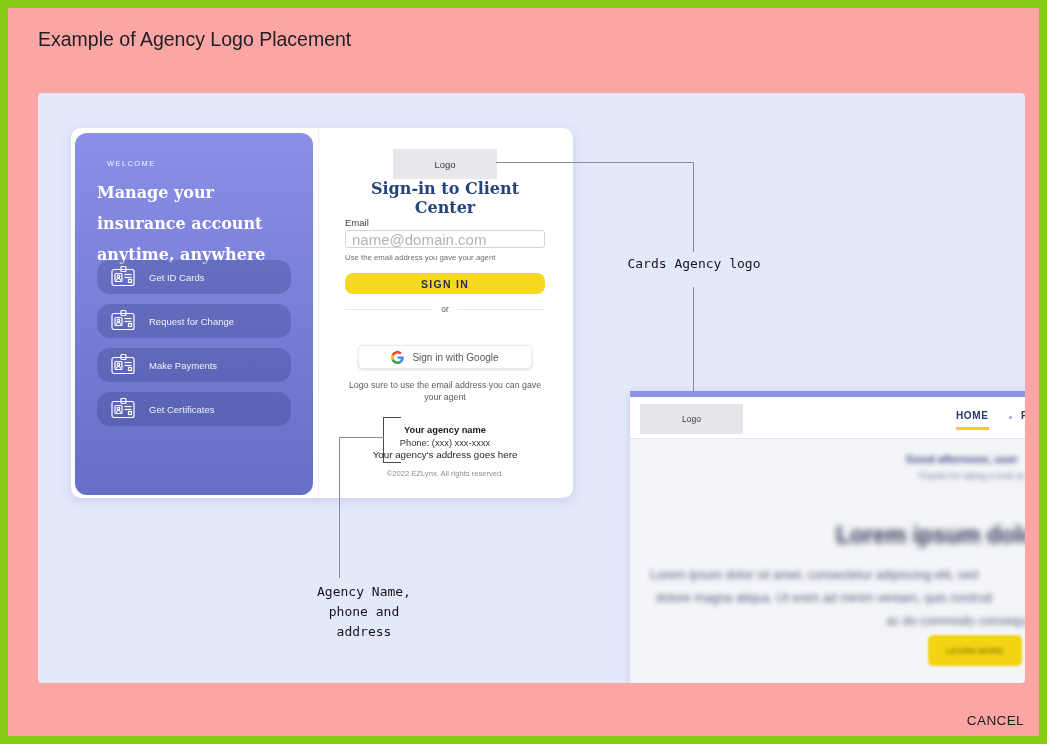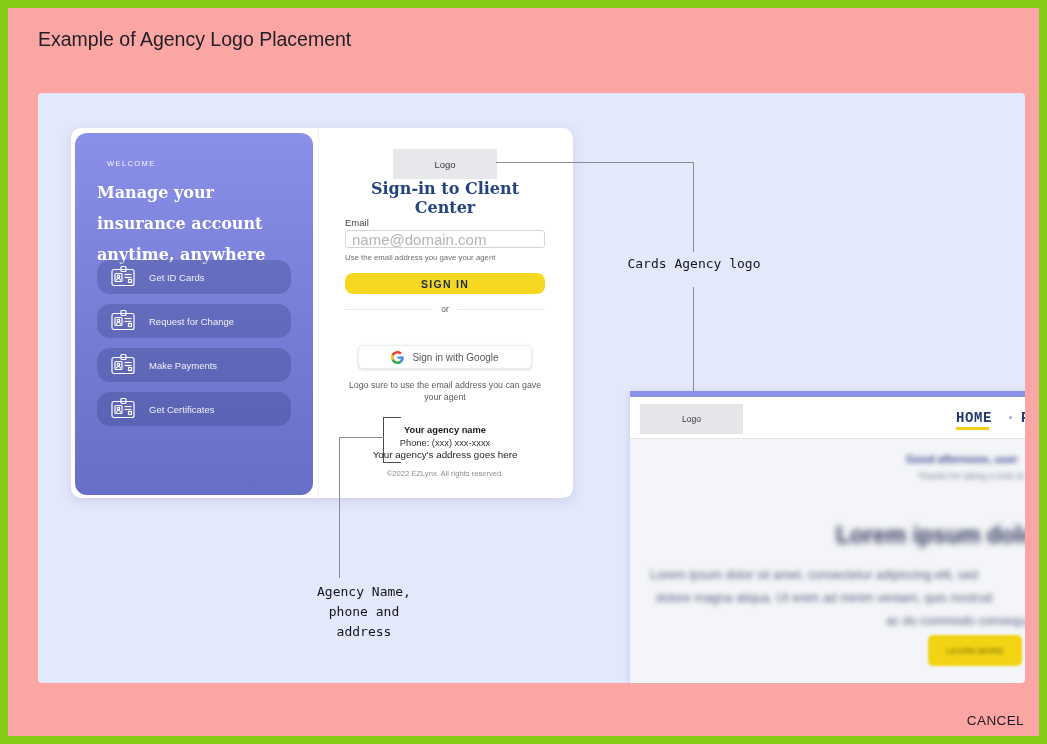--- a/index.html
+++ b/index.html
@@ -84,22 +84,22 @@
 
   
   .mockup2 { position:absolute; left:592px; top:298px; width:424px; height:292px;
              background:#f4f5f8; box-shadow:0 2px 8px rgba(70,80,150,.18); overflow:hidden; }
   .m2-topbar { position:absolute; left:0; top:0; width:424px; height:6px; background:#8a93e8; }
   .m2-header { position:absolute; left:0; top:6px; width:424px; height:42px; background:#fff;
                border-bottom:1px solid #e6e6e6; }
   .logo-box2 { position:absolute; left:10px; top:7px; width:103px; height:30px; background:#e4e6e9;
                display:flex; align-items:center; justify-content:center; }
   .logo-box2 span { font-size:8.5px; color:#3a3a3a; }
-  .m2-nav-item { position:absolute; top:13px; font-size:14px; font-weight:bold;
-                 letter-spacing:0.6px; color:#23396b; white-space:nowrap; cursor:pointer;font-family:Liberation Mono, monospace; }
+  .m2-nav-item { position:absolute; top:13px; font-size:10px; font-weight:bold;
+                 letter-spacing:0.6px; color:#23396b; white-space:nowrap; cursor:pointer; }
   .m2-home { left:326px; }
   .m2-underline { position:absolute; left:326px; top:30px; width:33px; height:3px; background:#f6cf13; }
   .m2-dot { position:absolute; left:379px; top:19px; width:3px; height:3px; border-radius:50%; background:#9aa2e2; }
   .m2-pol { left:391px; }
   .m2-content { position:absolute; left:0; top:49px; width:424px; height:243px; }
   .bl { position:absolute; white-space:nowrap; }
   .bl-greet1 { left:276px; top:13px; font-size:11px; font-weight:bold; color:#3c4a8c; filter:blur(2.5px); }
   .bl-greet2 { left:288px; top:31px; font-size:9px; color:#7a7f96; filter:blur(2.5px); }
   .bl-h1 { left:206px; top:82px; font-size:23px; font-weight:bold; color:#2c3556; filter:blur(3px); }
   .bl-p  { font-size:12.5px; color:#5a6080; filter:blur(2.6px); }

